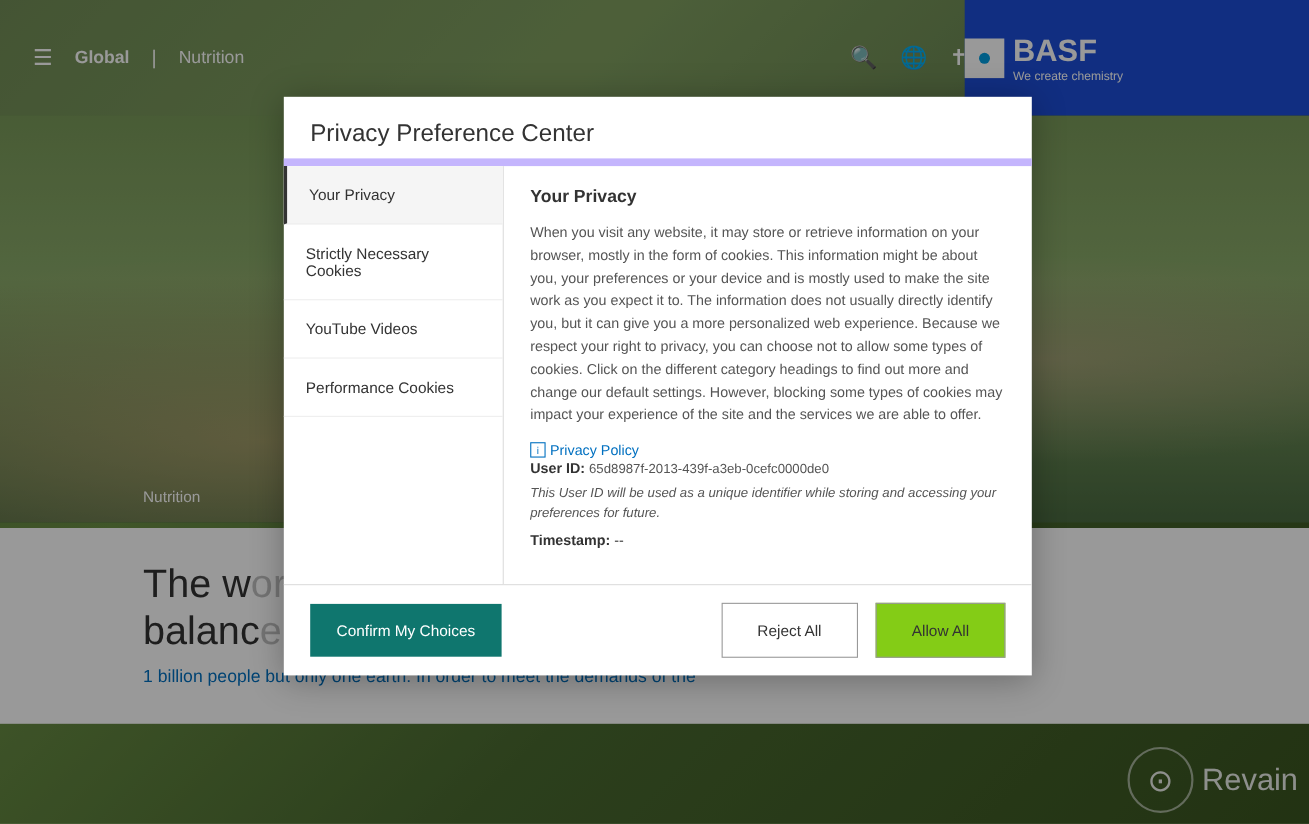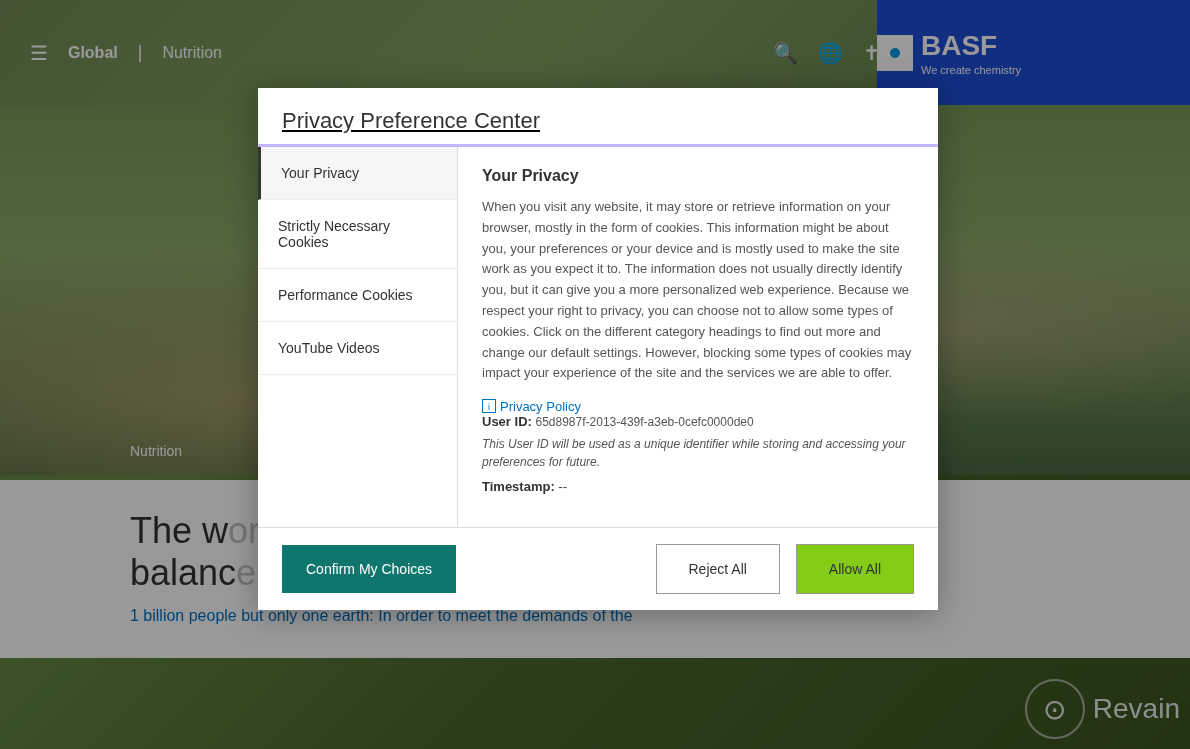--- a/index.html
+++ b/index.html
@@ -181,22 +181,21 @@
       top: 88px;
       left: 258px;
       width: 680px;
       background: white;
       z-index: 20;
       box-shadow: 0 4px 30px rgba(0,0,0,0.3);
     }
 
     .modal-header {
       padding: 20px 8px 10px 24px;
-      border-bottom: 3px solid #c4b5fd;
-      text-decoration: underline;
+      border-bottom: 7px solid #c4b5fd;
     }
 
     .modal-title {
       font-size: 22px;
       font-weight: normal;
       color: #333;
     }
 
     .modal-body {
       display: flex;
@@ -417,24 +416,24 @@
   <div class="modal-body">
 
     <div class="modal-sidebar">
       <div class="sidebar-item active">
         <span>Your Privacy</span>
       </div>
       <div class="sidebar-item">
         <span>Strictly Necessary Cookies</span>
       </div>
       <div class="sidebar-item">
-        <span>Performance Cookies</span>
+        <span>YouTube Videos</span>
       </div>
       <div class="sidebar-item">
-        <span>YouTube Videos</span>
+        <span>Performance Cookies</span>
       </div>
     </div>
 
     <div class="modal-content">
       <div class="content-title">Your Privacy</div>
       <p class="content-desc">When you visit any website, it may store or retrieve information on your browser, mostly in the form of cookies. This information might be about you, your preferences or your device and is mostly used to make the site work as you expect it to. The information does not usually directly identify you, but it can give you a more personalized web experience. Because we respect your right to privacy, you can choose not to allow some types of cookies. Click on the different category headings to find out more and change our default settings. However, blocking some types of cookies may impact your experience of the site and the services we are able to offer.</p>
 
       <a href="#" class="privacy-link">
         <span class="privacy-link-icon">i</span>
         <span>Privacy Policy</span>

